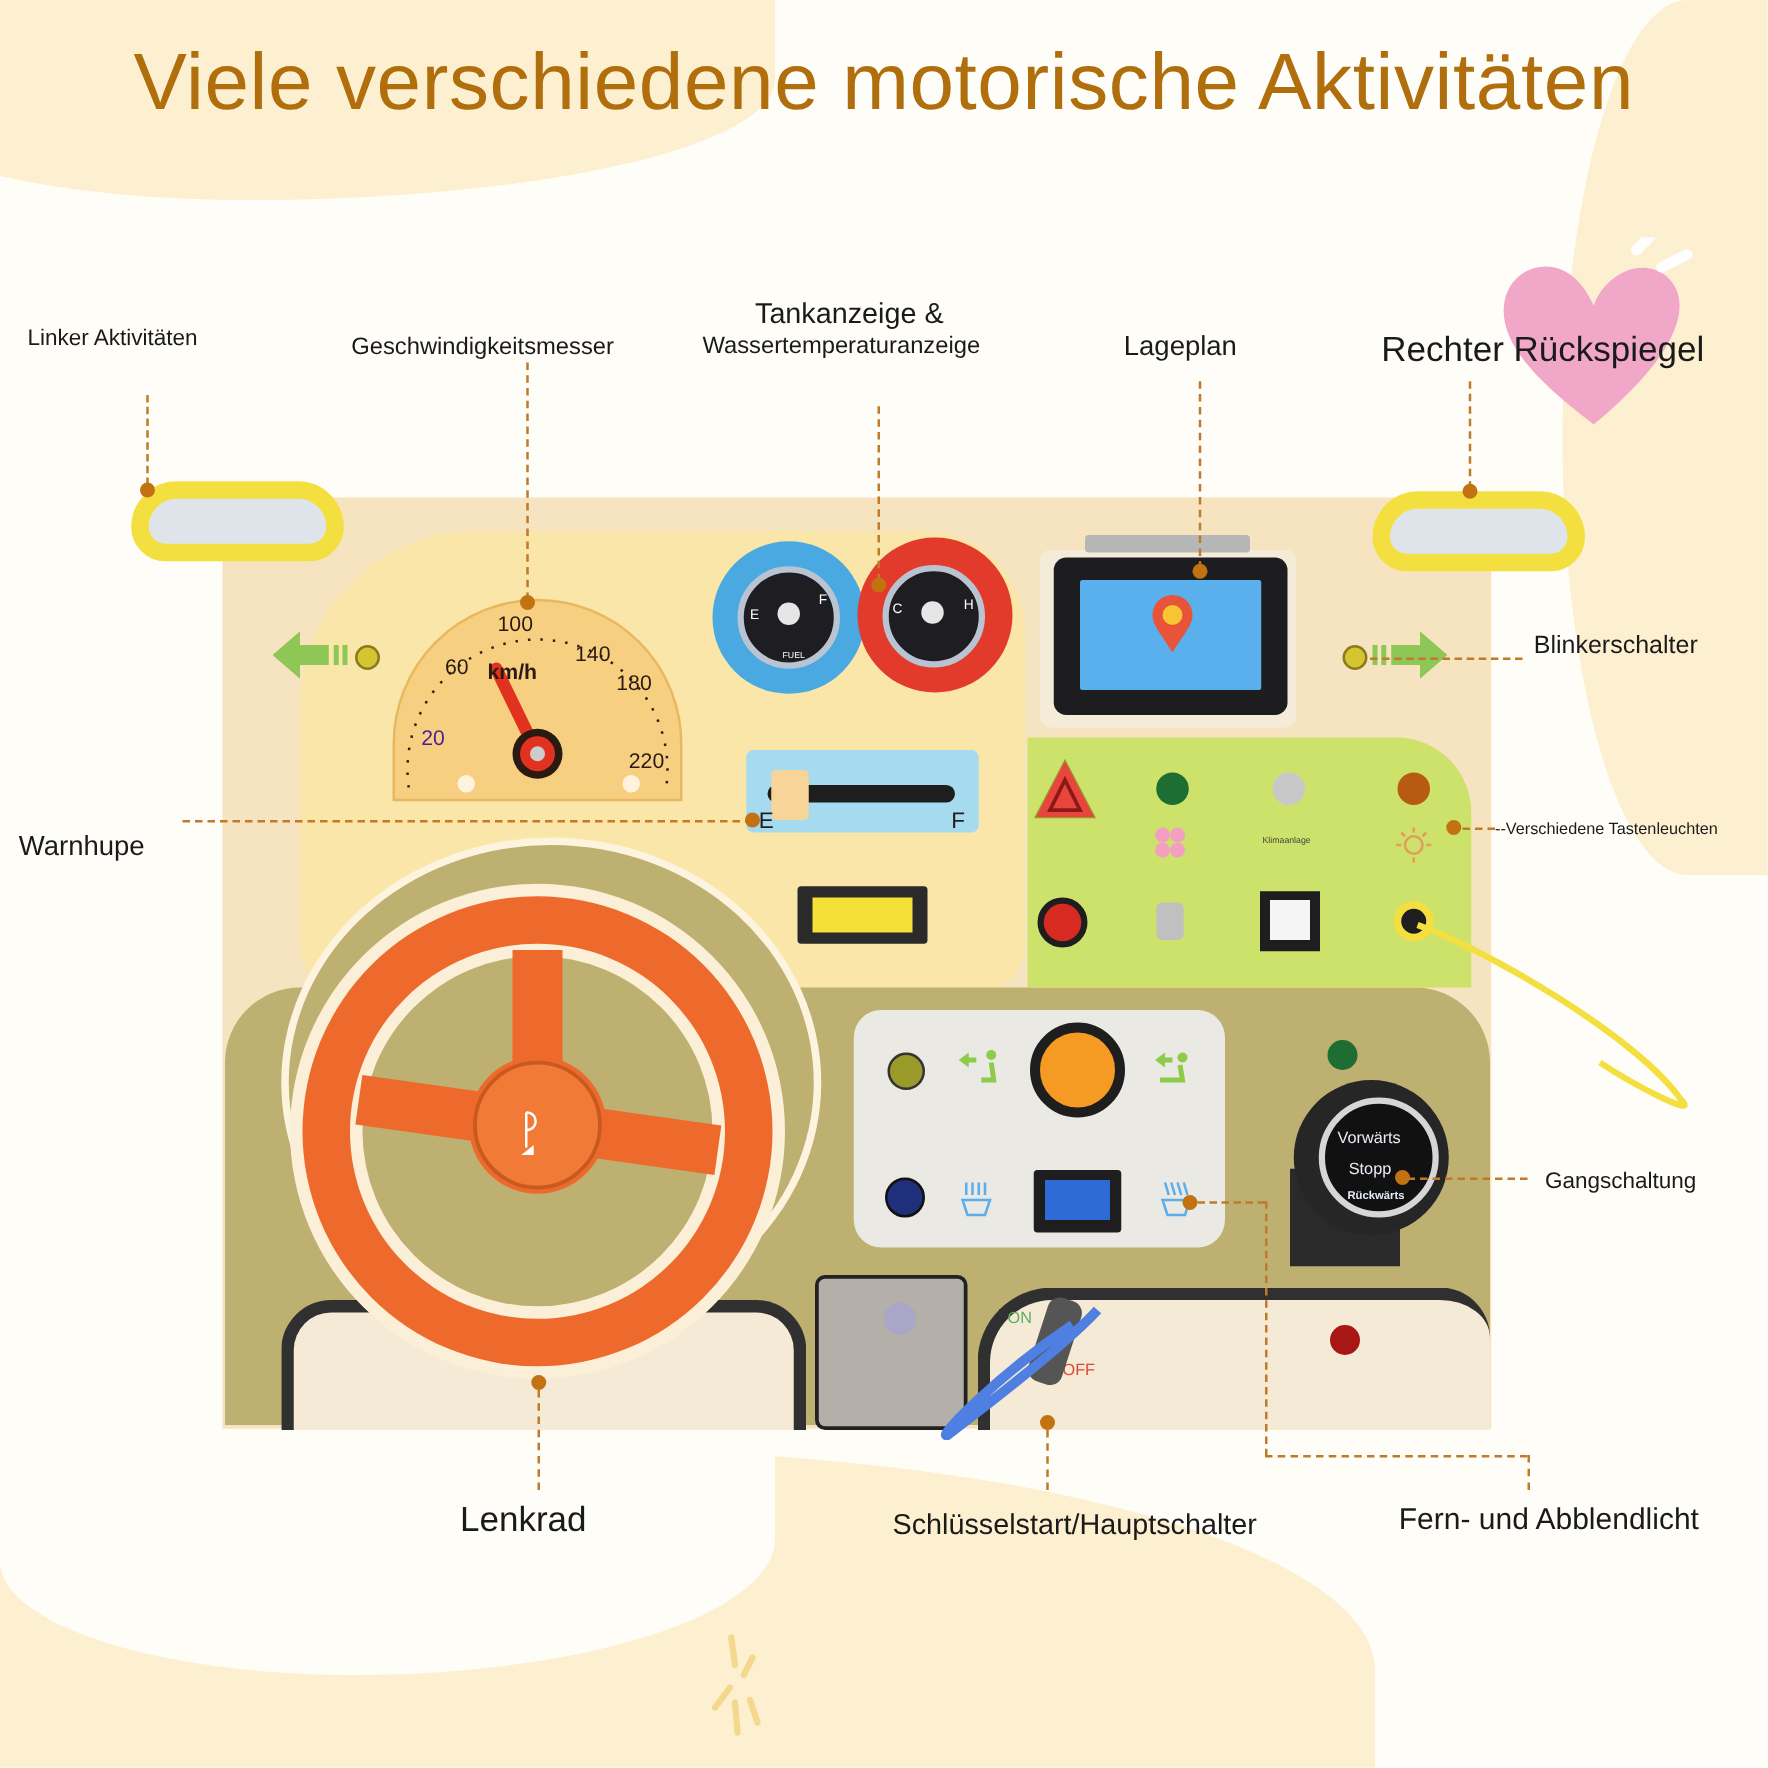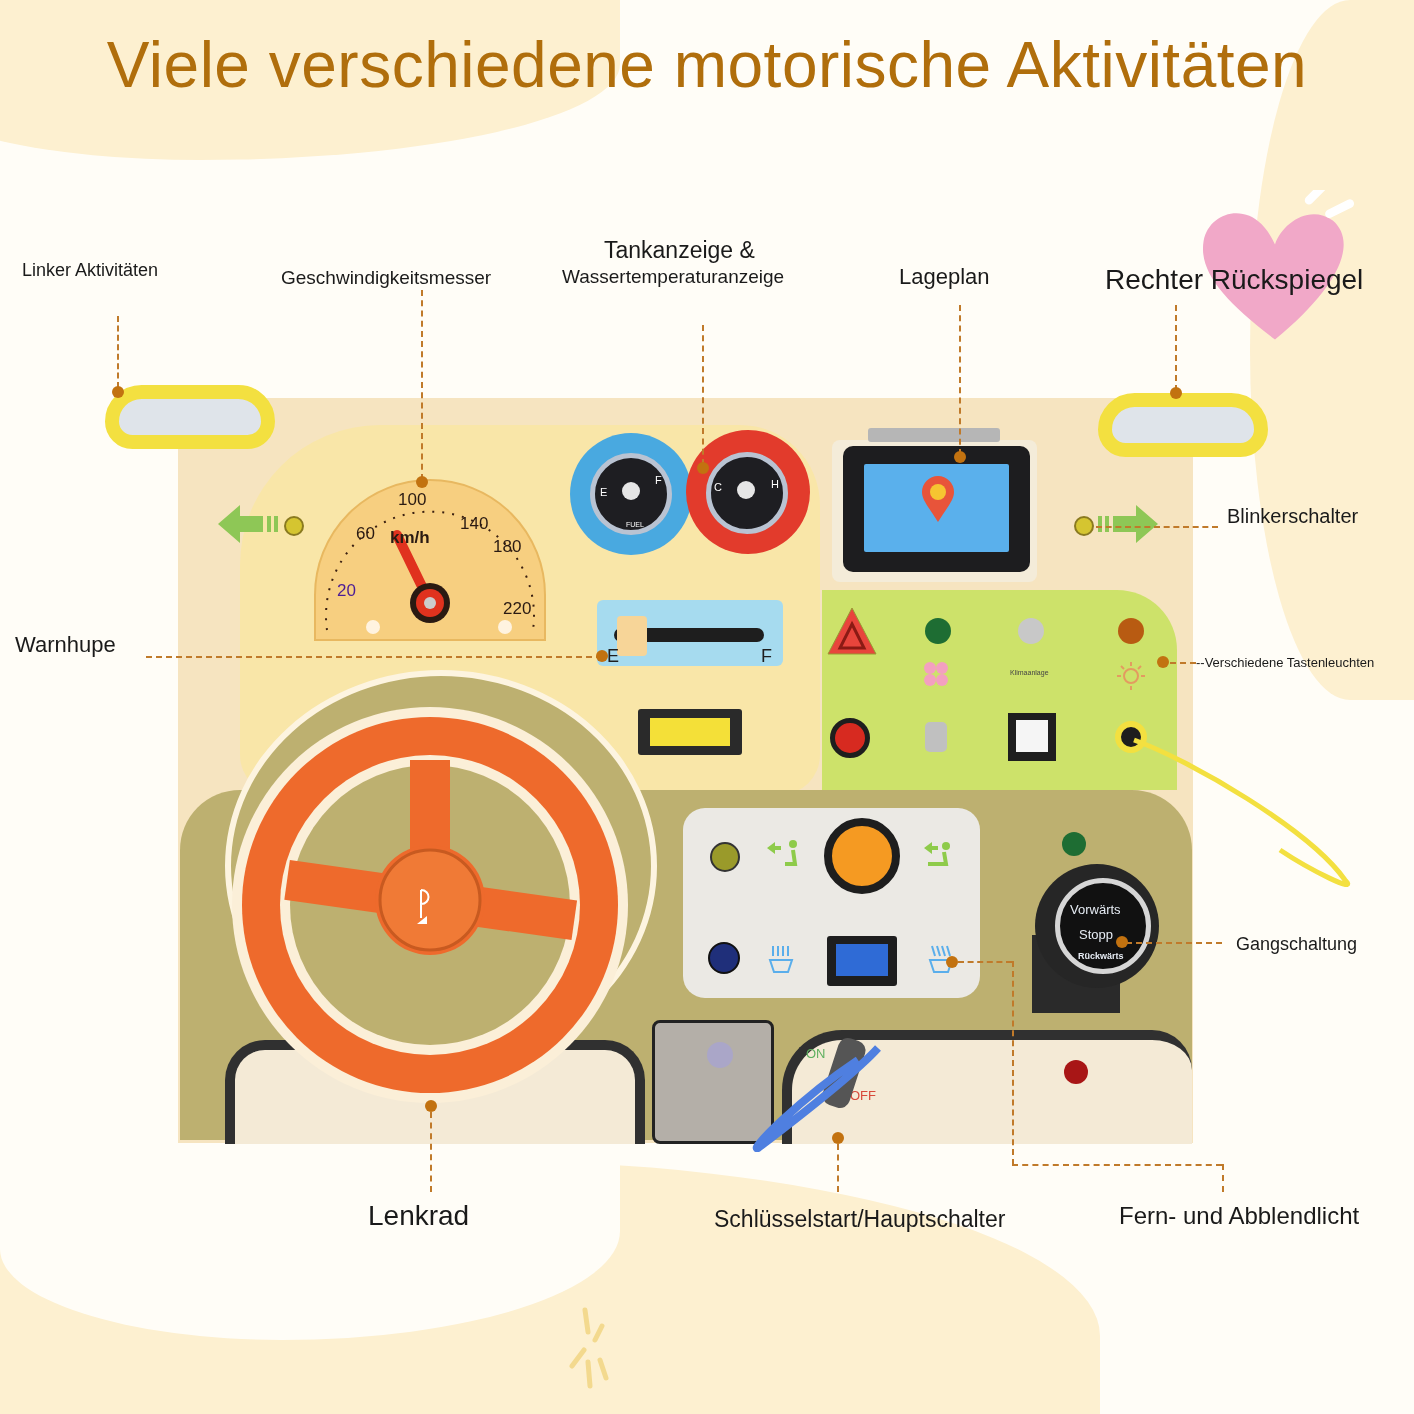--- a/index.html
+++ b/index.html
@@ -239,21 +239,21 @@
 <div class="dash-h" style="left:1012px;top:1164px;width:210px;"></div>
 <div class="dash-v" style="left:1222px;top:1164px;height:28px;"></div>
 
 <div class="label" style="left:22px;top:260px;font-size:18px;">Linker Aktivitäten</div>
 <div class="label" style="left:281px;top:267px;font-size:19px;">Geschwindigkeitsmesser</div>
 <div class="label" style="left:604px;top:237px;font-size:23px;">Tankanzeige &amp;</div>
 <div class="label" style="left:562px;top:266px;font-size:19px;">Wassertemperaturanzeige</div>
 <div class="label" style="left:899px;top:264px;font-size:22px;">Lageplan</div>
 <div class="label" style="left:1105px;top:264px;font-size:28px;">Rechter Rückspiegel</div>
 <div class="label" style="left:1227px;top:505px;font-size:20px;">Blinkerschalter</div>
-<div class="label" style="left:15px;top:632px;font-size:22px;">Warnhupe</div>
+<div class="label" style="left:15px;top:664px;font-size:22px;">Warnhupe</div>
 <div class="label" style="left:1196px;top:655px;font-size:13px;">--Verschiedene Tastenleuchten</div>
 <div class="label" style="left:1236px;top:934px;font-size:18px;">Gangschaltung</div>
 <div class="label" style="left:368px;top:1200px;font-size:28px;">Lenkrad</div>
 <div class="label" style="left:714px;top:1206px;font-size:23px;">Schlüsselstart/Hauptschalter</div>
 <div class="label" style="left:1119px;top:1202px;font-size:24px;">Fern- und Abblendlicht</div>
 
 <svg class="abs" style="left:540px;top:1300px;" width="110" height="110" viewBox="0 0 110 110">
     <g stroke="#f3d98e" stroke-width="5" stroke-linecap="round">
       <line x1="45" y1="10" x2="48" y2="32"></line>
       <line x1="62" y1="26" x2="55" y2="40"></line>

